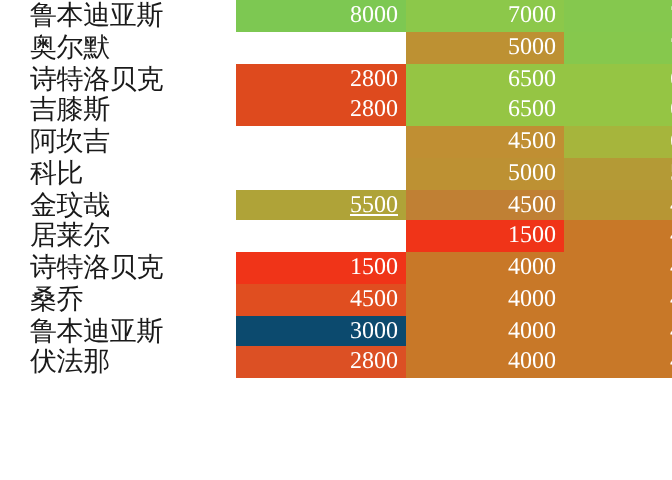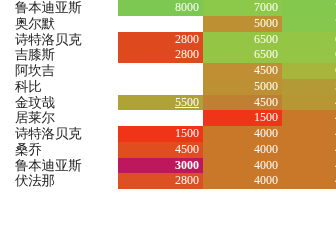--- a/index.html
+++ b/index.html
@@ -114,21 +114,21 @@
         <td class="value-cell col-3" style="background: rgb(200, 120, 40);">4000</td>
       </tr>
       <tr>
         <td class="name-cell">桑乔</td>
         <td class="value-cell col-1" style="background: rgb(224, 78, 32);">4500</td>
         <td class="value-cell col-2" style="background: rgb(200, 120, 40);">4000</td>
         <td class="value-cell col-3" style="background: rgb(200, 120, 40);">4000</td>
       </tr>
       <tr>
         <td class="name-cell">鲁本迪亚斯</td>
-        <td class="value-cell col-1" style="background: #be185d; font-weight: bold;">3000</td>
+        <td class="value-cell col-1" style="background: #0c4a6e;">3000</td>
         <td class="value-cell col-2" style="background: rgb(200, 120, 40);">4000</td>
         <td class="value-cell col-3" style="background: rgb(200, 120, 40);">4000</td>
       </tr>
       <tr>
         <td class="name-cell">伏法那</td>
         <td class="value-cell col-1" style="background: rgb(220, 80, 36);">2800</td>
         <td class="value-cell col-2" style="background: rgb(200, 120, 40);">4000</td>
         <td class="value-cell col-3" style="background: rgb(200, 120, 40);">4000</td>
       </tr>
     </tbody>

